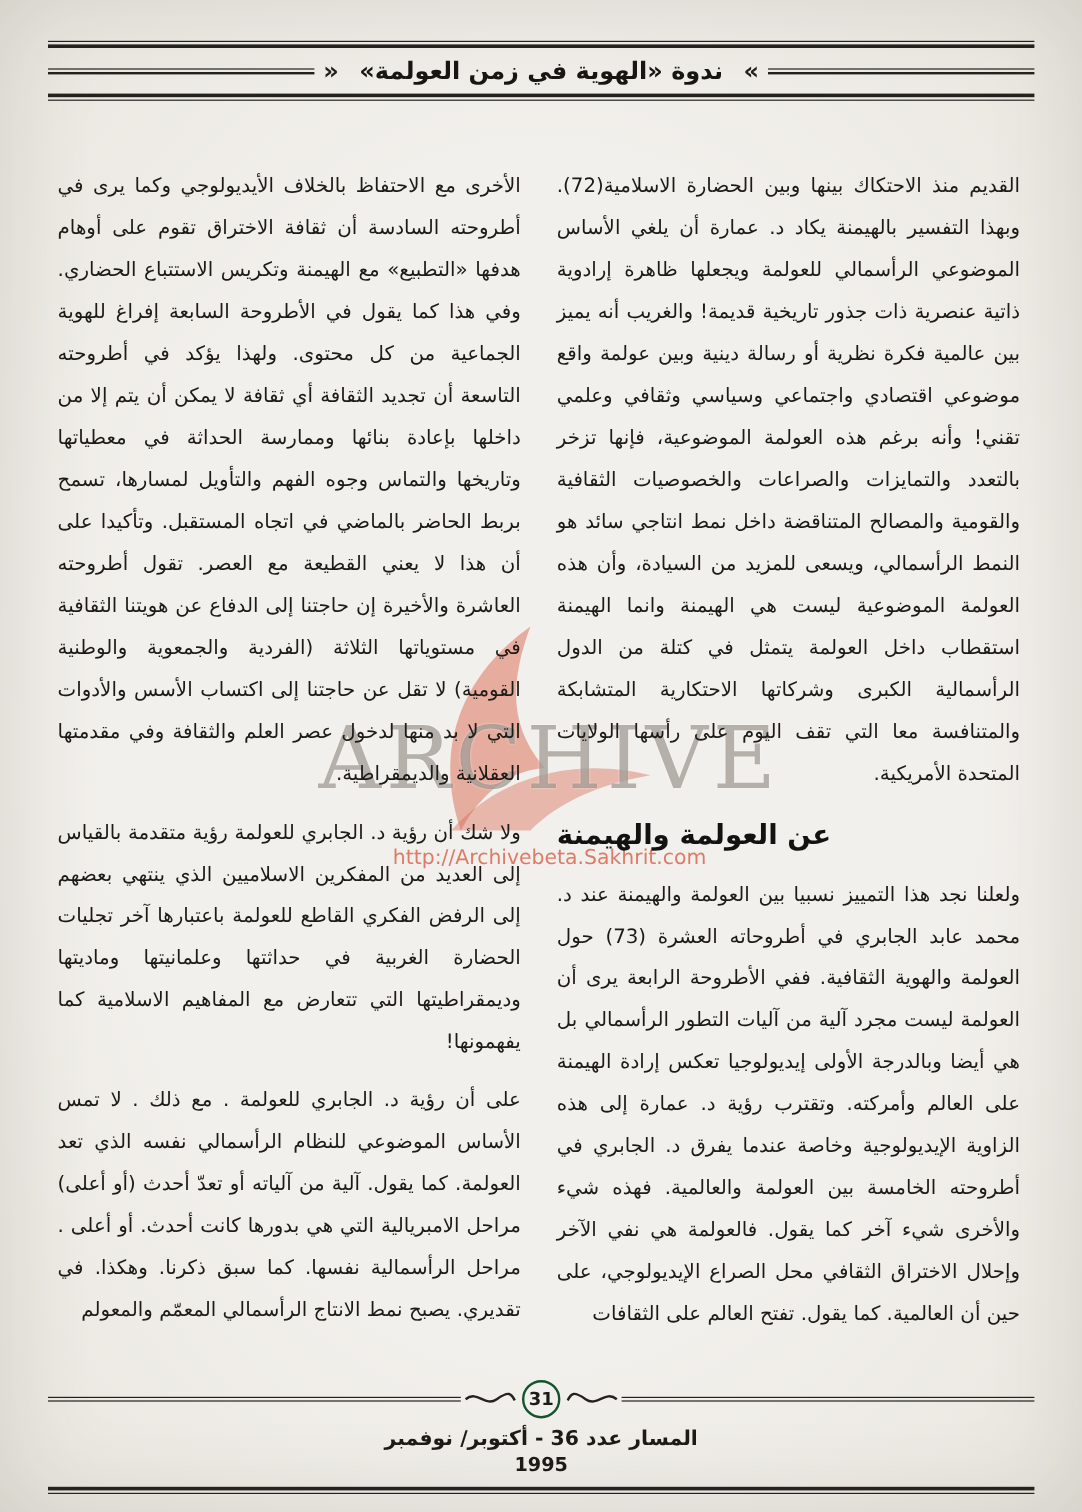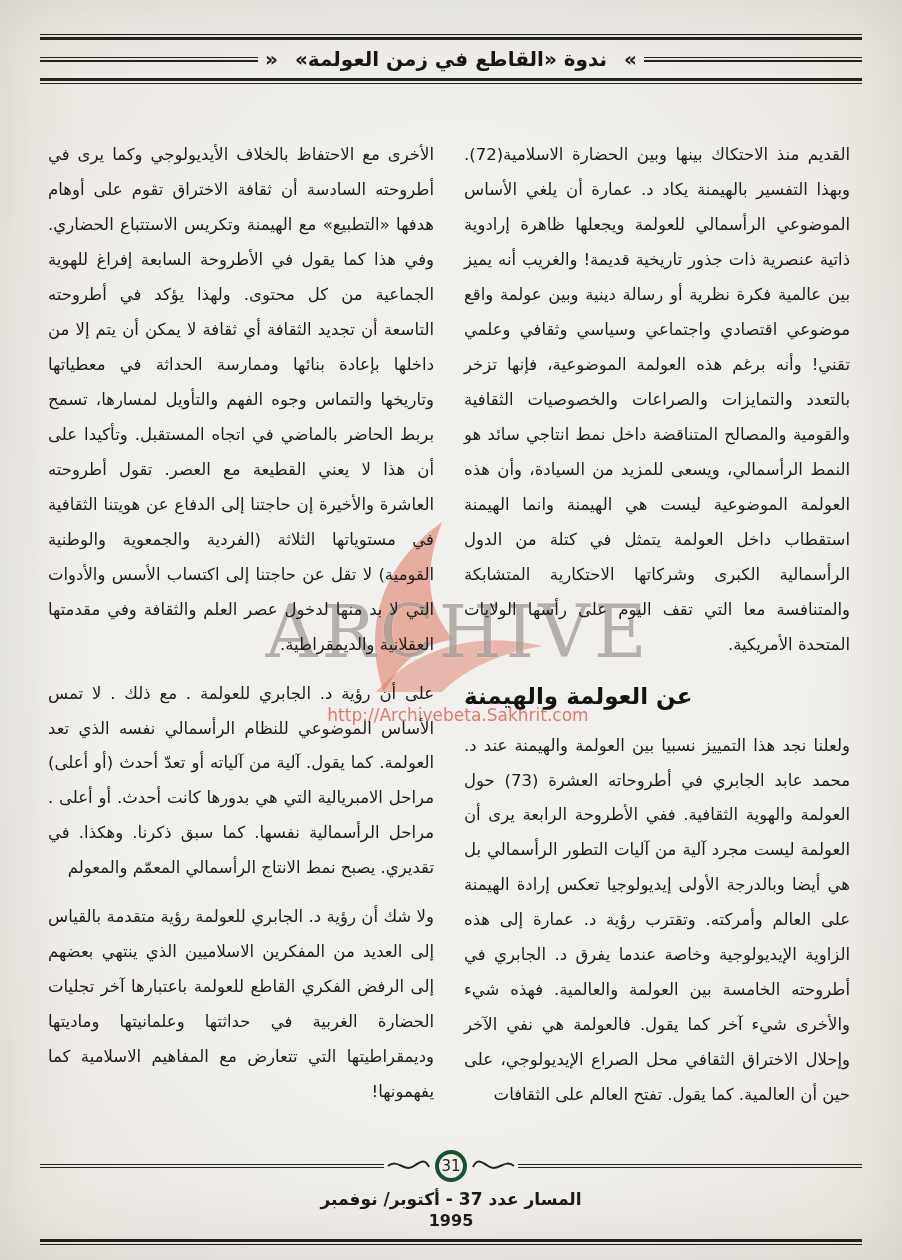--- a/index.html
+++ b/index.html
@@ -49,39 +49,39 @@
     font-size:23px; font-weight:bold; margin:20px 0 10px 0; direction:rtl; text-align:left; color:#141210;
   }
 
   
   .footer { position:absolute; top:1150px; left:40px; right:40px; z-index:2; }
   .orn-row { display:flex; align-items:center; }
   .orn-rule { flex:1; height:4px; border-top:1px solid #24221f; border-bottom:1px solid #24221f; }
   .flourish { flex:none; margin:0 2px; }
   .mirror { transform:scaleX(-1); }
   .medallion {
-    flex:none; width:32px; height:32px; border:4px solid #14532d; border-radius:50%;
+    flex:none; width:32px; height:32px; border:2px solid #14532d; border-radius:50%;
     display:flex; align-items:center; justify-content:center;
-    font-size:15px; font-weight:normal; background:#f2f0ec; direction:ltr; margin:0 3px;
+    font-size:15px; font-weight:bold; background:#f2f0ec; direction:ltr; margin:0 3px;
   }
   .issue-line { text-align:center; font-weight:bold; font-size:17px; margin-top:7px; direction:rtl; }
   .year { text-align:center; font-weight:bold; font-size:16px; margin-top:2px; direction:ltr; }
   .bottom-rule { margin-top:9px; height:6px; border-top:3px solid #24221f; border-bottom:1px solid #24221f; }
 </style>
 </head>
 <body>
 
 <div class="page">
 
   <div class="header">
     <div class="rule-a"></div>
     <div class="title-row">
       <div class="side-rule"></div>
       <span class="deco">»</span>
-      <h1 class="page-title">ندوة «القاطع في زمن العولمة»</h1>
+      <h1 class="page-title">ندوة «الهوية في زمن العولمة»</h1>
       <span class="deco">«</span>
       <div class="side-rule"></div>
     </div>
     <div class="rule-b"></div>
   </div>
 
   <div class="watermark">
     <svg class="wm-shape" width="200" height="180" viewBox="0 0 200 180">
       <path d="M38,178 C18,120 30,55 96,8 C76,62 82,96 108,126 C78,128 54,148 38,178 Z" fill-opacity="0.5" fill="#d96a52"></path>
       <path d="M30,178 C75,128 140,118 196,132 C150,140 118,156 96,178 Z" fill-opacity="0.42" fill="#d96a52"></path>
@@ -91,38 +91,38 @@
   </div>
 
   <div class="content">
     <div class="col">
       <p class="para">القديم منذ الاحتكاك بينها وبين الحضارة الاسلامية(72). وبهذا التفسير بالهيمنة يكاد د. عمارة أن يلغي الأساس الموضوعي الرأسمالي للعولمة ويجعلها ظاهرة إرادوية ذاتية عنصرية ذات جذور تاريخية قديمة! والغريب أنه يميز بين عالمية فكرة نظرية أو رسالة دينية وبين عولمة واقع موضوعي اقتصادي واجتماعي وسياسي وثقافي وعلمي تقني! وأنه برغم هذه العولمة الموضوعية، فإنها تزخر بالتعدد والتمايزات والصراعات والخصوصيات الثقافية والقومية والمصالح المتناقضة داخل نمط انتاجي سائد هو النمط الرأسمالي، ويسعى للمزيد من السيادة، وأن هذه العولمة الموضوعية ليست هي الهيمنة وانما الهيمنة استقطاب داخل العولمة يتمثل في كتلة من الدول الرأسمالية الكبرى وشركاتها الاحتكارية المتشابكة والمتنافسة معا التي تقف اليوم على رأسها الولايات المتحدة الأمريكية.</p>
       <h2 class="section-heading">عن العولمة والهيمنة</h2>
       <p class="para">ولعلنا نجد هذا التمييز نسبيا بين العولمة والهيمنة عند د. محمد عابد الجابري في أطروحاته العشرة (73) حول العولمة والهوية الثقافية. ففي الأطروحة الرابعة يرى أن العولمة ليست مجرد آلية من آليات التطور الرأسمالي بل هي أيضا وبالدرجة الأولى إيديولوجيا تعكس إرادة الهيمنة على العالم وأمركته. وتقترب رؤية د. عمارة إلى هذه الزاوية الإيديولوجية وخاصة عندما يفرق د. الجابري في أطروحته الخامسة بين العولمة والعالمية. فهذه شيء والأخرى شيء آخر كما يقول. فالعولمة هي نفي الآخر وإحلال الاختراق الثقافي محل الصراع الإيديولوجي، على حين أن العالمية. كما يقول. تفتح العالم على الثقافات</p>
     </div>
     <div class="col">
       <p class="para">الأخرى مع الاحتفاظ بالخلاف الأيديولوجي وكما يرى في أطروحته السادسة أن ثقافة الاختراق تقوم على أوهام هدفها «التطبيع» مع الهيمنة وتكريس الاستتباع الحضاري. وفي هذا كما يقول في الأطروحة السابعة إفراغ للهوية الجماعية من كل محتوى. ولهذا يؤكد في أطروحته التاسعة أن تجديد الثقافة أي ثقافة لا يمكن أن يتم إلا من داخلها بإعادة بنائها وممارسة الحداثة في معطياتها وتاريخها والتماس وجوه الفهم والتأويل لمسارها، تسمح بربط الحاضر بالماضي في اتجاه المستقبل. وتأكيدا على أن هذا لا يعني القطيعة مع العصر. تقول أطروحته العاشرة والأخيرة إن حاجتنا إلى الدفاع عن هويتنا الثقافية في مستوياتها الثلاثة (الفردية والجمعوية والوطنية القومية) لا تقل عن حاجتنا إلى اكتساب الأسس والأدوات التي لا بد منها لدخول عصر العلم والثقافة وفي مقدمتها العقلانية والديمقراطية.</p>
+      <p class="para">ولا شك أن رؤية د. الجابري للعولمة رؤية متقدمة بالقياس إلى العديد من المفكرين الاسلاميين الذي ينتهي بعضهم إلى الرفض الفكري القاطع للعولمة باعتبارها آخر تجليات الحضارة الغربية في حداثتها وعلمانيتها وماديتها وديمقراطيتها التي تتعارض مع المفاهيم الاسلامية كما يفهمونها!</p>
       <p class="para">على أن رؤية د. الجابري للعولمة . مع ذلك . لا تمس الأساس الموضوعي للنظام الرأسمالي نفسه الذي تعد العولمة. كما يقول. آلية من آلياته أو تعدّ أحدث (أو أعلى) مراحل الامبريالية التي هي بدورها كانت أحدث. أو أعلى . مراحل الرأسمالية نفسها. كما سبق ذكرنا. وهكذا. في تقديري. يصبح نمط الانتاج الرأسمالي المعمّم والمعولم</p>
-      <p class="para">ولا شك أن رؤية د. الجابري للعولمة رؤية متقدمة بالقياس إلى العديد من المفكرين الاسلاميين الذي ينتهي بعضهم إلى الرفض الفكري القاطع للعولمة باعتبارها آخر تجليات الحضارة الغربية في حداثتها وعلمانيتها وماديتها وديمقراطيتها التي تتعارض مع المفاهيم الاسلامية كما يفهمونها!</p>
     </div>
   </div>
 
   <div class="footer">
     <div class="orn-row">
       <div class="orn-rule"></div>
       <svg class="flourish" width="44" height="18" viewBox="0 0 44 18">
         <path d="M2,9 C12,1 18,16 28,9 S40,4 43,10" stroke="#24221f" stroke-width="2" fill="none"></path>
       </svg>
       <div class="medallion">
         <span>31</span>
       </div>
       <svg class="flourish mirror" width="44" height="18" viewBox="0 0 44 18">
         <path d="M2,9 C12,1 18,16 28,9 S40,4 43,10" stroke="#24221f" stroke-width="2" fill="none"></path>
       </svg>
       <div class="orn-rule"></div>
     </div>
-    <div class="issue-line">المسار عدد 37 - أكتوبر/ نوفمبر</div>
+    <div class="issue-line">المسار عدد 36 - أكتوبر/ نوفمبر</div>
     <div class="year">1995</div>
     <div class="bottom-rule"></div>
   </div>
 
   <div class="vignette"></div>
 </div>
 
 </body></html>

